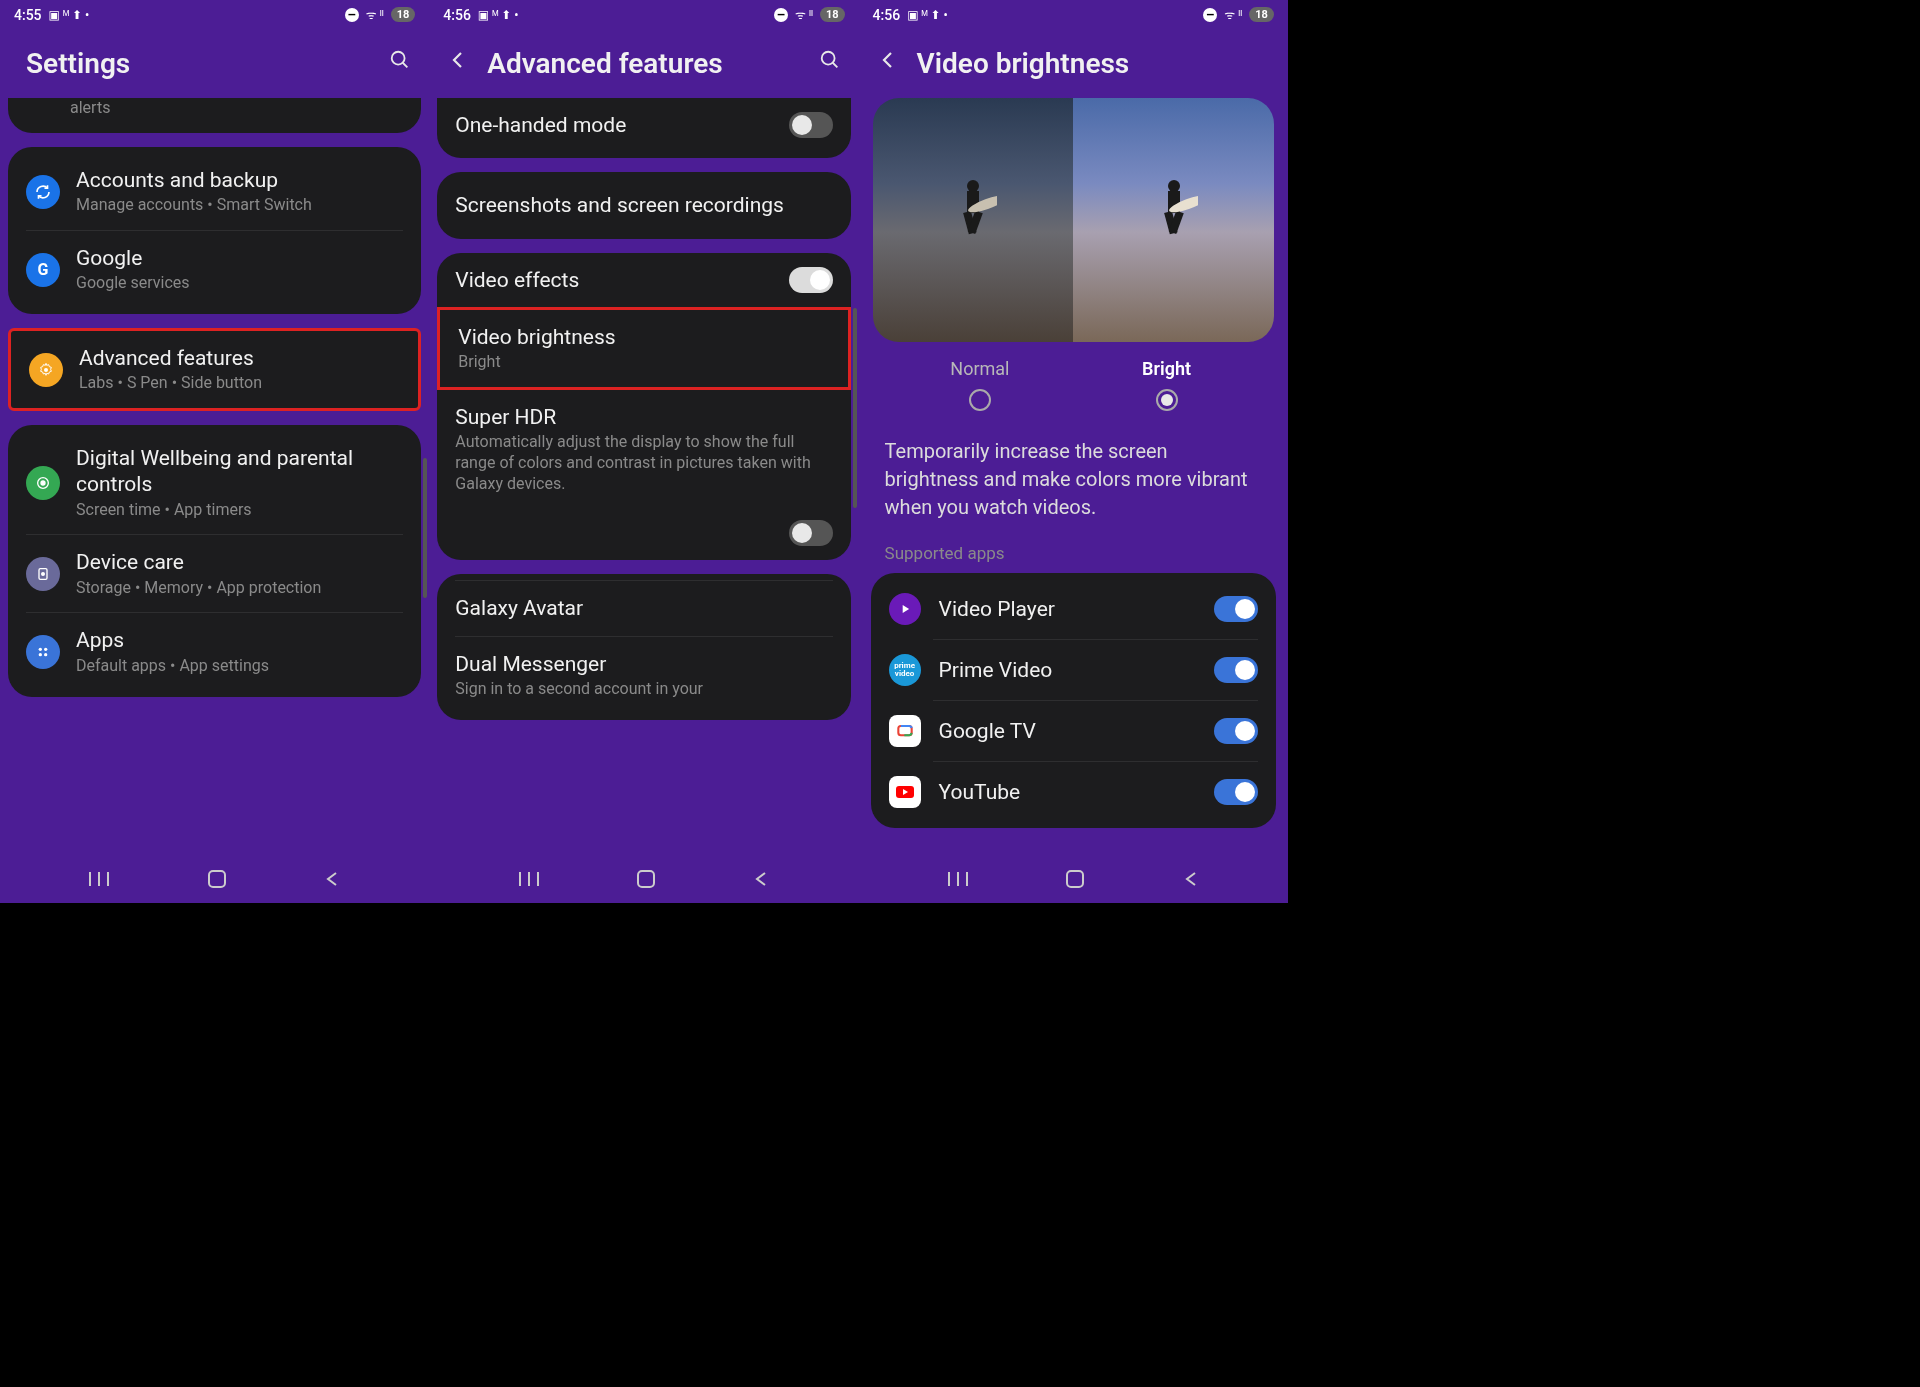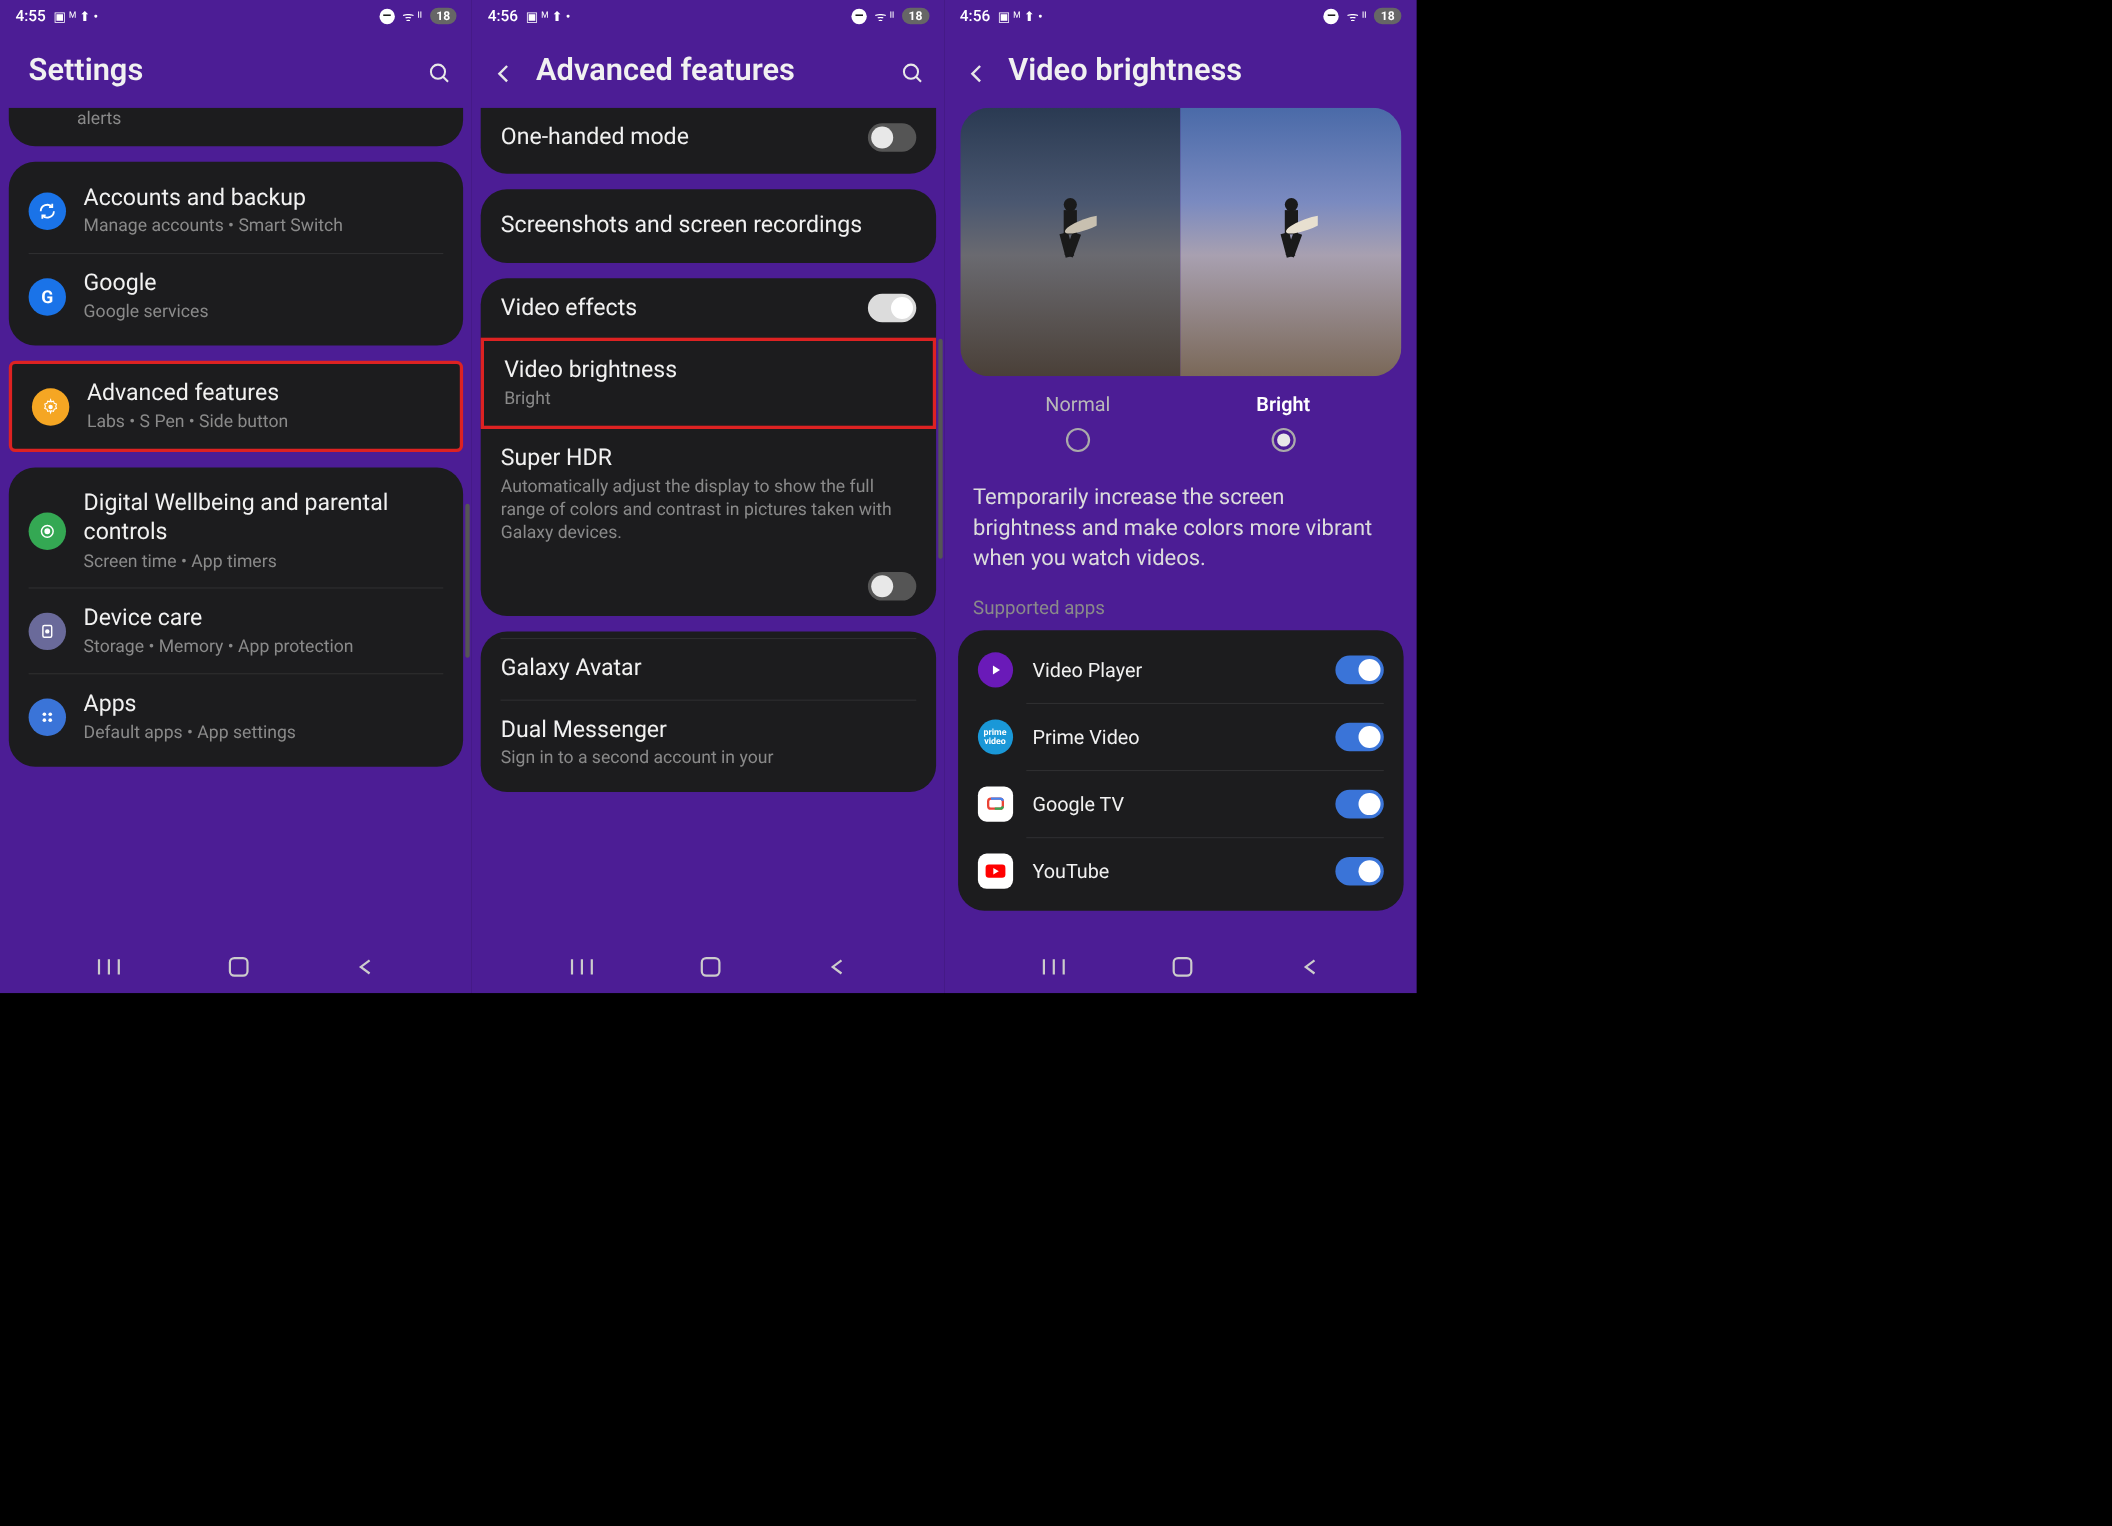--- a/index.html
+++ b/index.html
@@ -32,21 +32,21 @@
   }
   .status-left, .status-right { display: flex; align-items: center; gap: 7px; }
   .status-icons { display: flex; align-items: center; gap: 5px; font-size: 12px; }
   .battery-pill {
     background: #666; border-radius: 9px; padding: 1px 6px; font-size: 11px; font-weight: 700;
   }
   .dnd { width:14px;height:14px;border-radius:50%;background:#fff;display:flex;align-items:center;justify-content:center;color:#000;font-size:10px;font-weight:900;}
   
   .header {
     display: flex;
-    align-items: flex-end;
+    align-items: flex-start;
     padding: 20px 16px 18px 16px;
     gap: 16px;
   }
   .header-title {
     font-size: 28px;
     font-weight: 600;
     color: #f1f1f1;
     flex: 1;
   }
   .back-arrow, .search-icon {
@@ -111,21 +111,21 @@
   .radio-label { font-size: 18px; color:#b8b8b8; margin-bottom:10px; }
   .radio-label.sel { color:#fff; font-weight:600; }
   .radio-circle { width:22px;height:22px;border:2px solid #aaa;border-radius:50%;display:inline-block;position:relative; }
   .radio-circle.sel::after{content:'';position:absolute;inset:3px;border-radius:50%;background:#e8e8e8;}
   .desc { padding: 6px 18px 22px 18px; font-size:20px; color:#dcdcdc; line-height:1.4; }
   .section-label { padding: 0 18px 10px 18px; font-size:17px; color:#8a8a8a; }
   .app-row {
     display:flex;align-items:center;padding:14px 18px;gap:18px;
   }
   .app-icon { width:32px;height:32px;border-radius:8px;display:flex;align-items:center;justify-content:center;font-size:16px;flex-shrink:0; }
-  .app-name { flex:1; font-size:18px; color:#f1f1f1; }
+  .app-name { flex:1; font-size:21px; color:#f1f1f1; }
   
   .navbar {
     display:flex; justify-content:space-around; align-items:center;
     padding: 14px 40px 10px 40px;
   }
   .nav-btn { color:#ccc; }
   
   .scroll-thumb { position:absolute; right:2px; width:4px; background:#555; border-radius:2px; }
 </style>
 </head>

